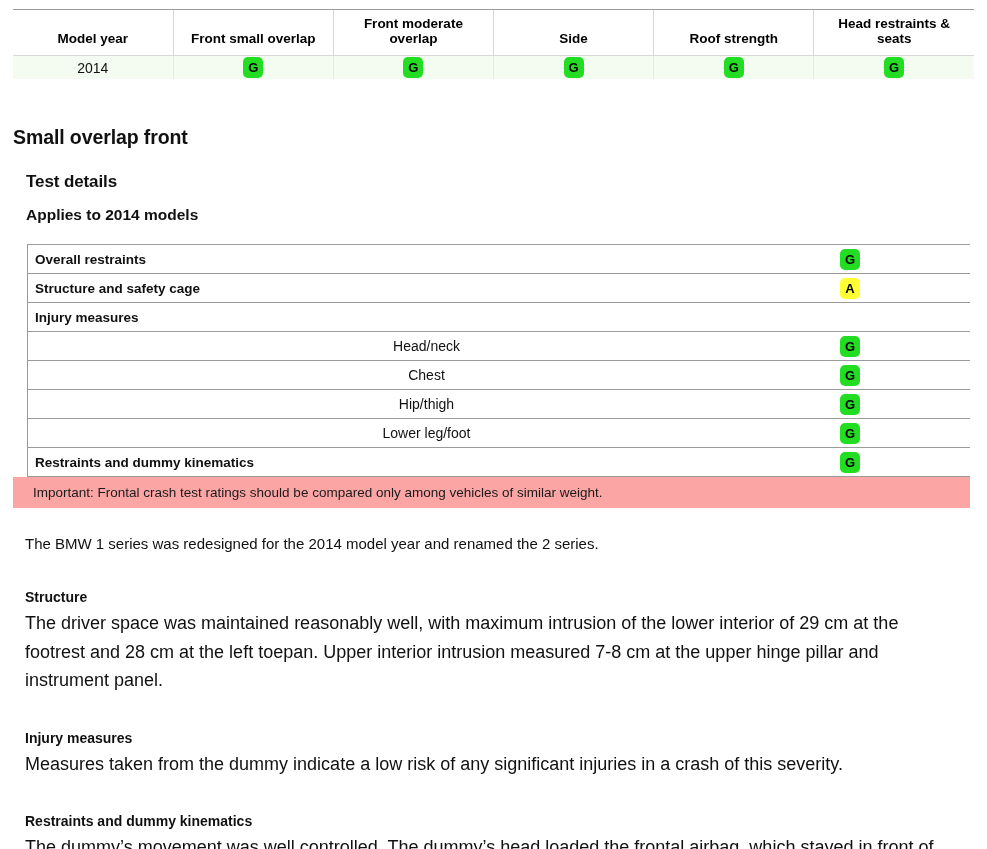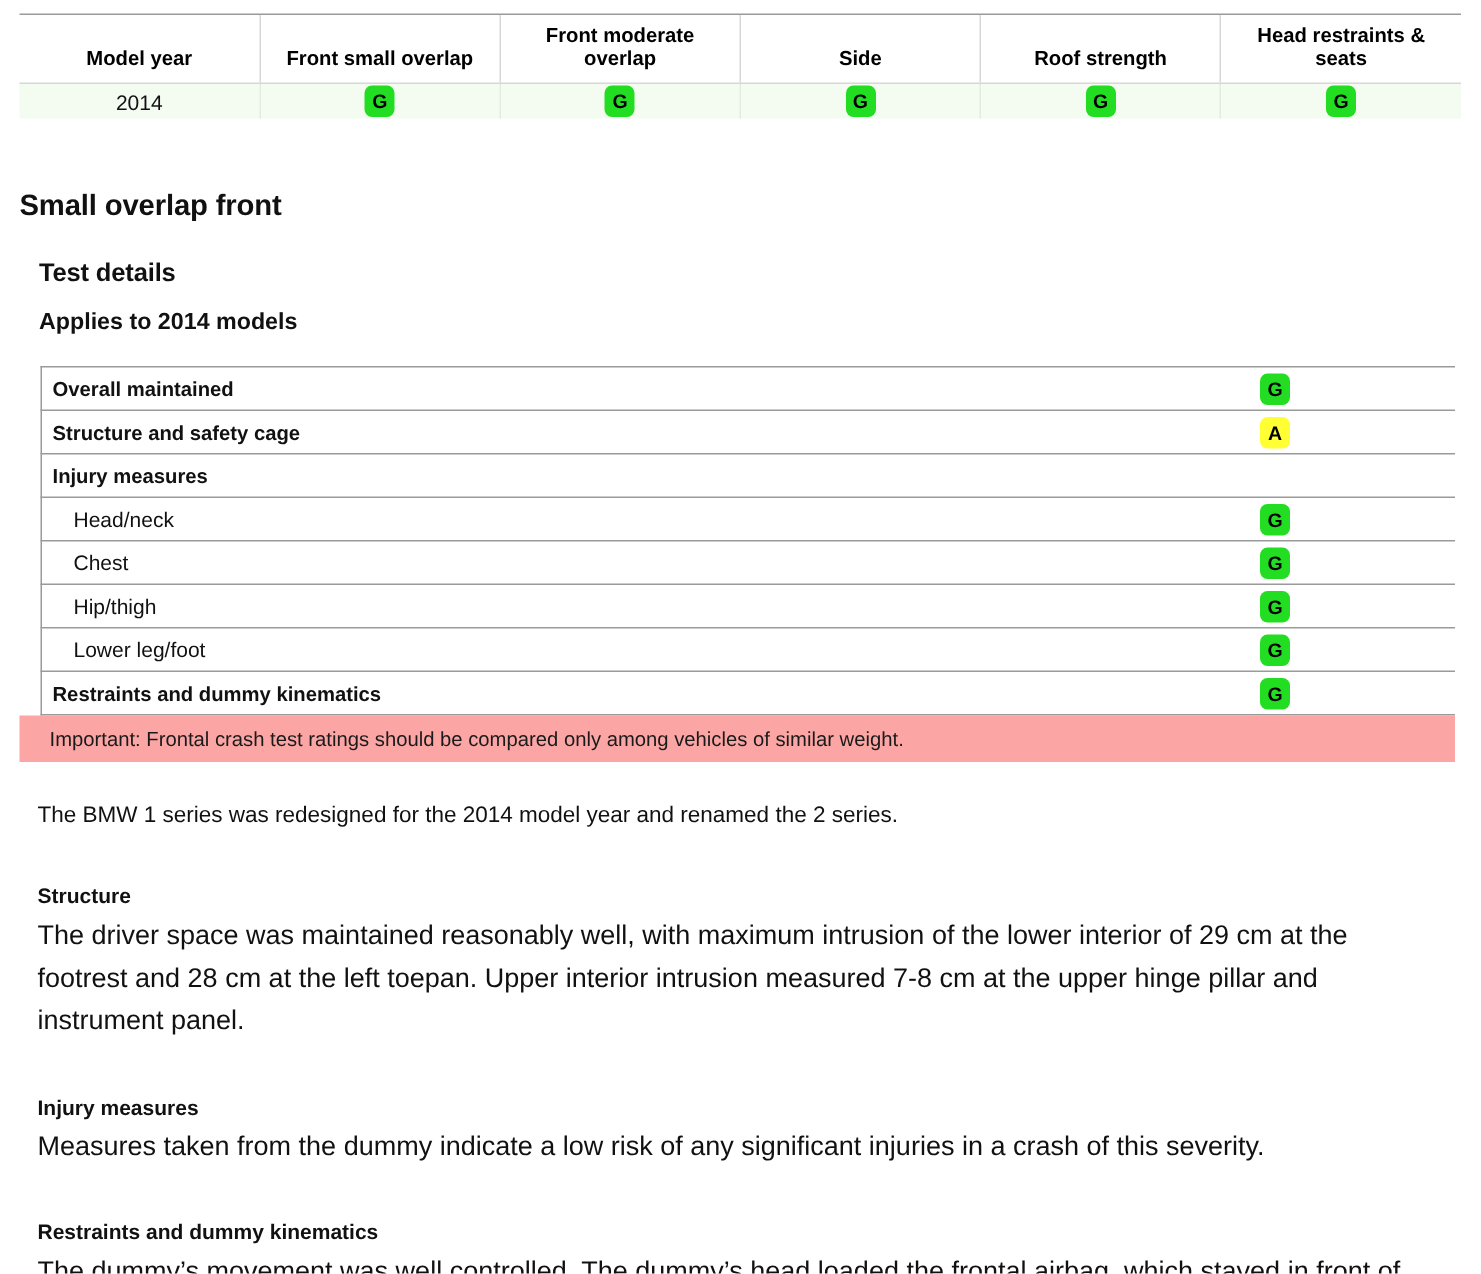--- a/index.html
+++ b/index.html
@@ -112,20 +112,21 @@
   table.detail td.label {
     border-left: 1px solid #9a9a9a;
     padding-left: 7px;
     color: #111;
   }
   table.detail td.label.bold { font-weight: bold; }
   table.detail td.label.indent {
     padding-left: 21px;
     font-weight: normal;
     font-size: 14px;
+    text-align: center;
   }
   table.detail td.rating {
     width: 92px;
     text-align: center;
   }
   table.detail td.spacer { width: 74px; }
 
   
   .notice {
     margin: 0 17px 0 13px;
@@ -204,21 +205,21 @@
 
   <h2 class="section-title">Small overlap front</h2>
   <h3 class="sub-title">Test details</h3>
   <h4 class="applies">Applies to 2014 models</h4>
 
   <div class="detail-wrap">
     <table class="detail">
       <tbody>
 
         <tr>
-          <td class="label bold">Overall maintained</td>
+          <td class="label bold">Overall restraints</td>
           <td class="rating">
             <span class="badge g">G</span>
           </td>
           <td class="spacer"></td>
         </tr>
 
         <tr>
           <td class="label bold">Structure and safety cage</td>
           <td class="rating">
             <span class="badge a">A</span>

